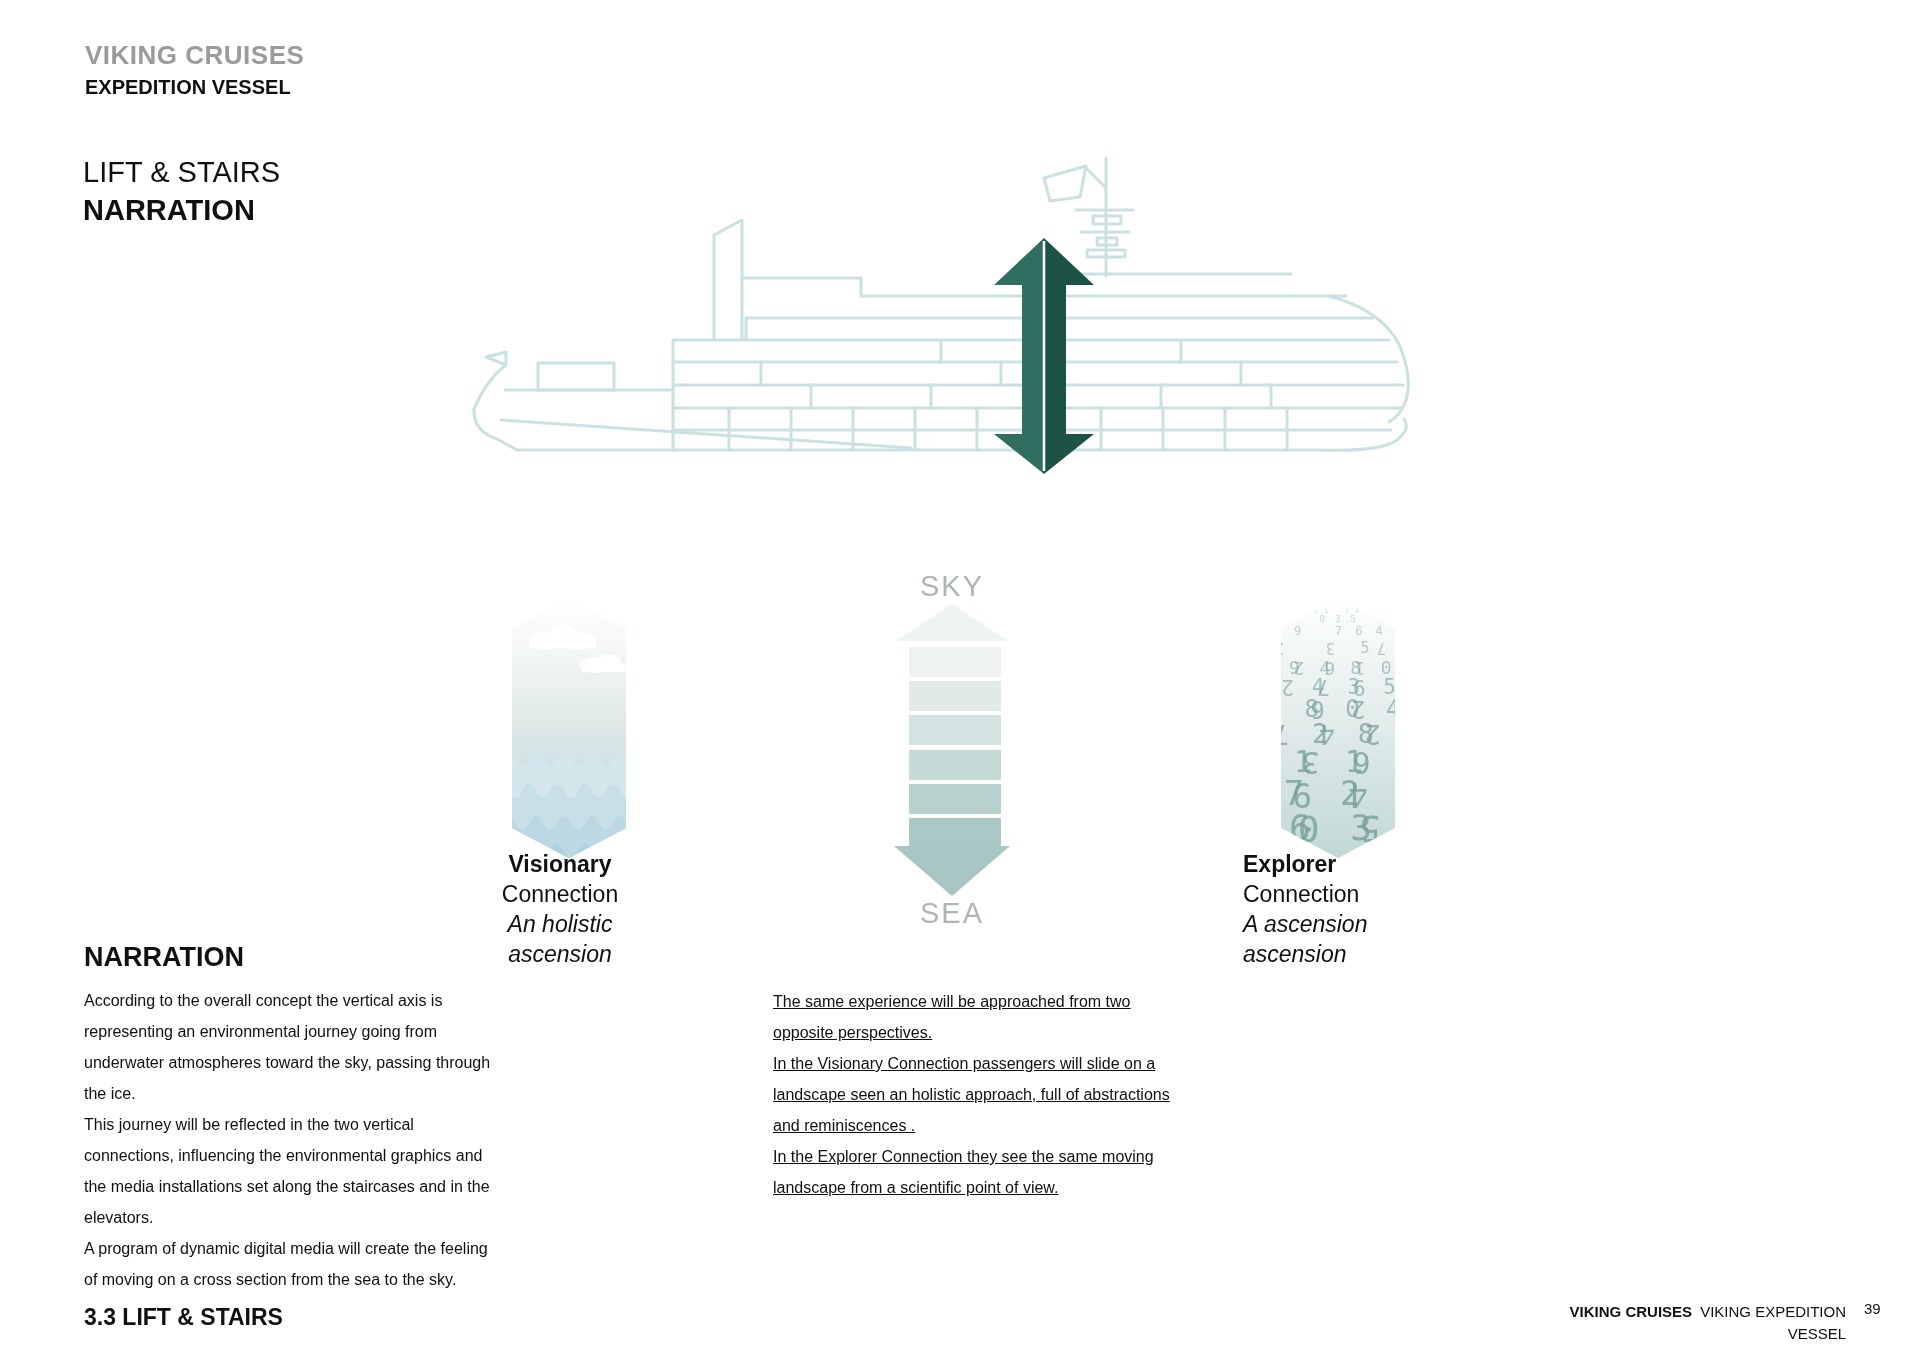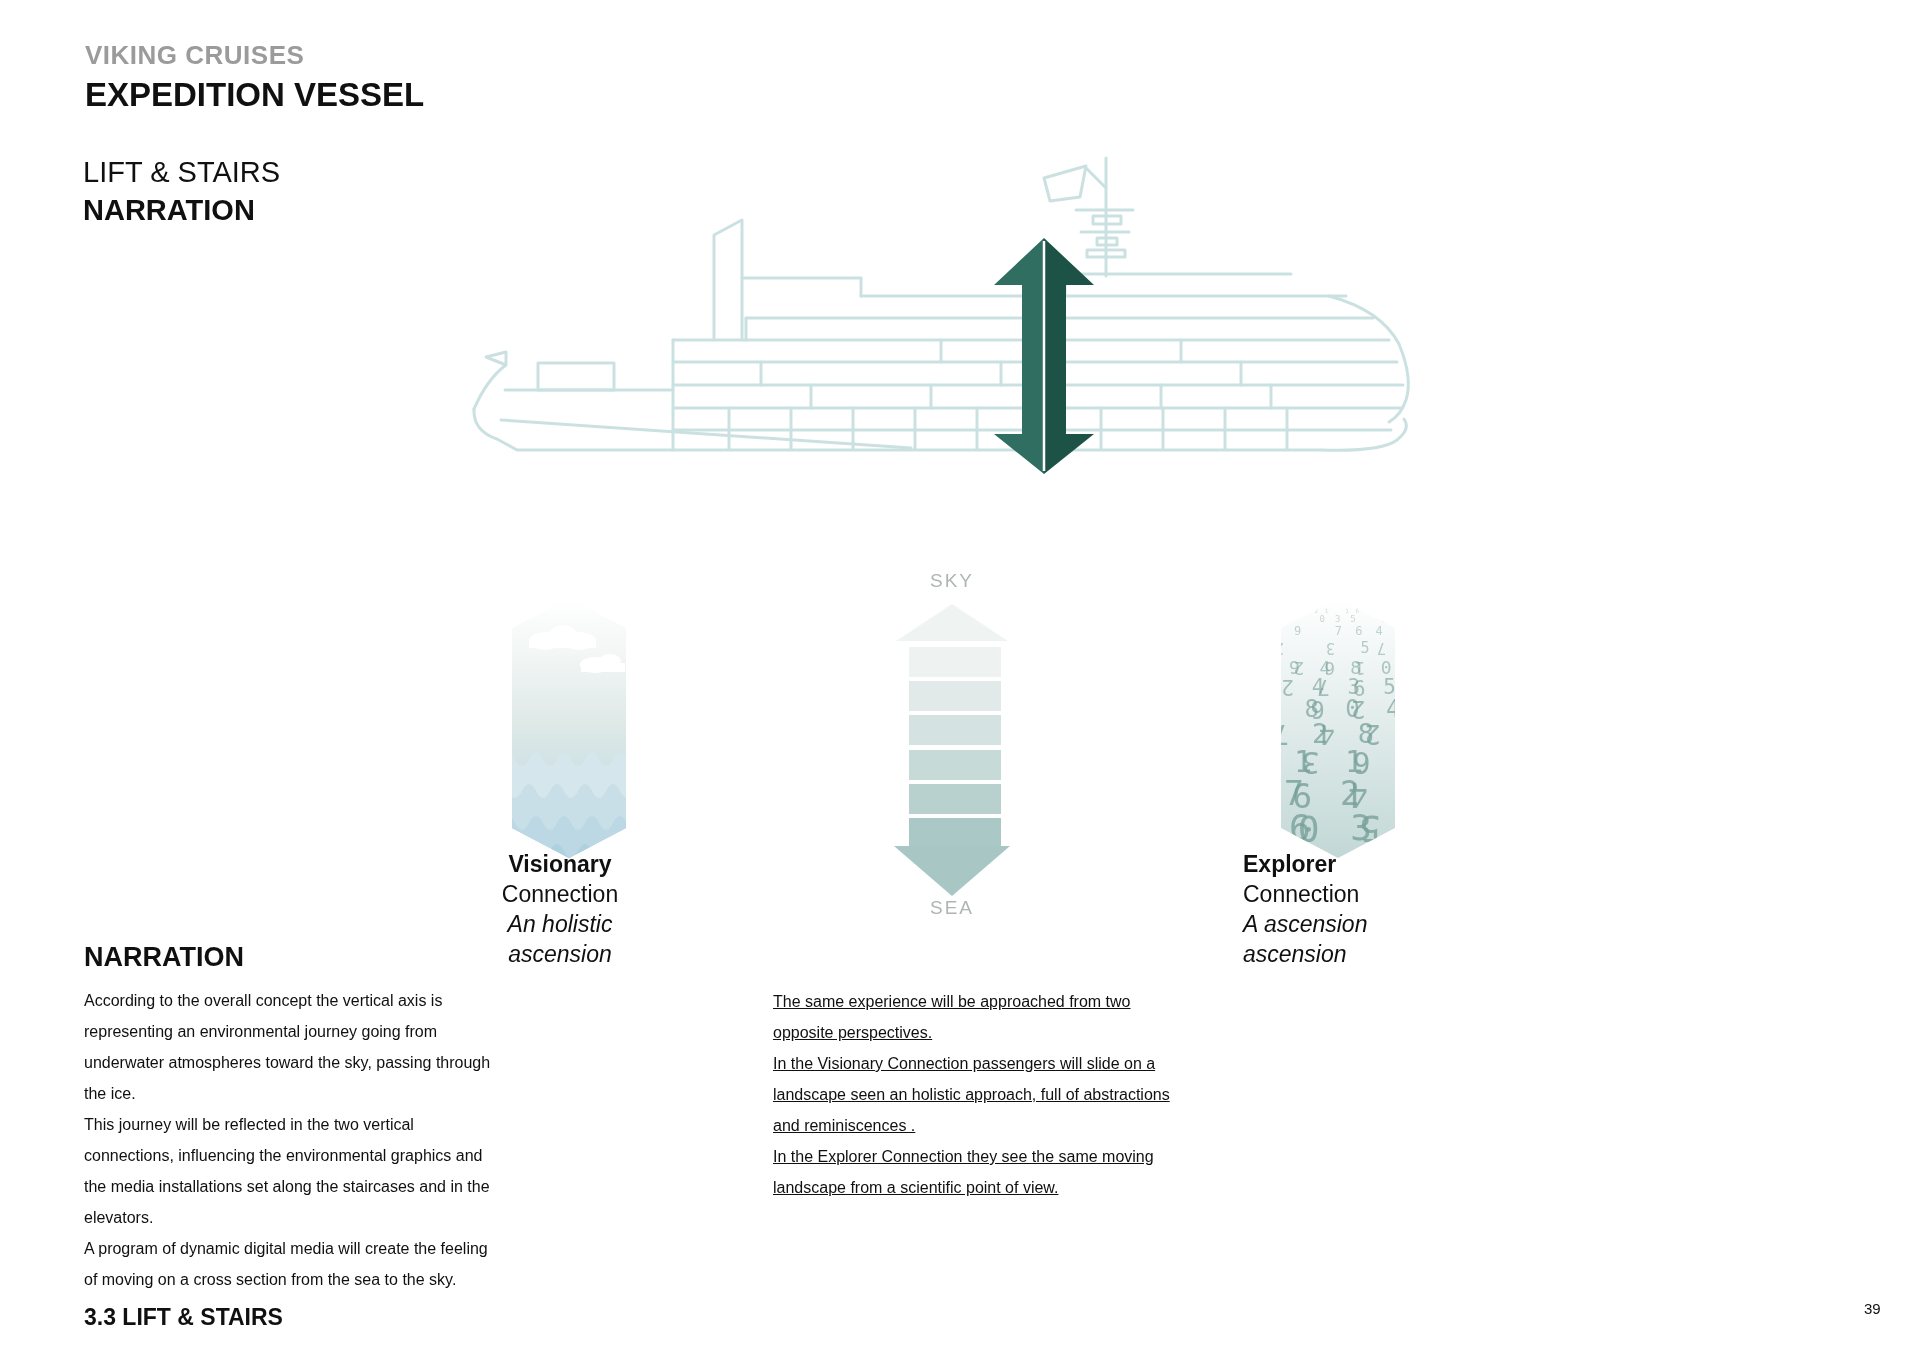--- a/index.html
+++ b/index.html
@@ -1,39 +1,39 @@
 <!DOCTYPE html>
 <html style="--brand-gray: #9b9b9b; --ink: #101010; --ship-line: #cbe1e1; --arrow-left: #2f6e61; --arrow-right: #1d5347; --label-gray: #aeb5b5; --head-up: #eff4f3; --head-down: #a7c6c4; --digits: #78a09a; --seg1: #eef3f2; --seg2: #e1eae9; --seg3: #d4e2e1; --seg4: #c6dad8; --seg5: #b8d1cf; --seg6: #aac8c6;"><head>
 <meta charset="utf-8">
 <style>
   html,body{margin:0;padding:0;background:#ffffff;}
   .page{position:relative;width:1920px;height:1357px;background:#fff;overflow:hidden;
         font-family:"Liberation Sans","DejaVu Sans",sans-serif;color:var(--ink,#101010);margin-left:21px;}
 
   
   .brand{position:absolute;left:64px;top:40px;font-size:26px;font-weight:bold;color:var(--brand-gray,#9b9b9b);letter-spacing:.5px;}
-  .product{position:absolute;left:64px;top:76px;font-size:33px;font-weight:bold;}
+  .product{position:absolute;left:64px;top:76px;font-size:20px;font-weight:bold;}
   .sect-l1{position:absolute;left:62px;top:156px;font-size:29px;}
   .sect-l2{position:absolute;left:62px;top:194px;font-size:29px;font-weight:bold;}
 
   
   .ship{position:absolute;left:440px;top:138px;width:960px;height:335px;}
   .ship .ln{stroke:var(--ship-line,#cbe1e1);stroke-width:3;fill:none;stroke-linejoin:round;stroke-linecap:round;}
 
   
   .bigarrow{position:absolute;left:970px;top:238px;width:106px;height:236px;}
   .al{fill:var(--arrow-left,#2f6e61);}
   .ar{fill:var(--arrow-right,#1d5347);}
 
   .storyline{position:absolute;left:778px;top:494px;width:300px;text-align:center;}
   .st1{font-size:25px;}
   .st2{font-size:25px;font-weight:bold;margin-top:6px;}
 
   
-  .skylabel,.sealabel{position:absolute;left:871px;width:120px;text-align:center;font-size:19px;
+  .skylabel,.sealabel{position:absolute;left:871px;width:120px;text-align:center;font-size:29px;
         letter-spacing:2px;color:var(--label-gray,#aeb5b5);}
   .skylabel{top:570px;}
   .sealabel{top:897px;}
   .uphead{position:absolute;left:873px;top:604px;width:116px;height:38px;}
   .uphead polygon{fill:var(--head-up,#eff4f3);}
   .downhead{position:absolute;left:873px;top:846px;width:116px;height:50px;}
   .downhead polygon{fill:var(--head-down,#a7c6c4);}
   .seg{position:absolute;left:888px;width:92px;height:30px;}
 
   
@@ -292,15 +292,21 @@
   </section>
 
   <p class="body rightp">The same experience will be approached from two
 opposite perspectives.
 In the Visionary Connection passengers will slide on a
 landscape seen an holistic approach, full of abstractions
 and reminiscences .
 In the Explorer Connection they see the same moving
 landscape from a scientific point of view.</p>
 
+  <footer class="foot">
+    <div class="f1">
+      <span class="fb">VIKING CRUISES</span><span>VIKING EXPEDITION</span>
+    </div>
+    <div class="f2">VESSEL</div>
+  </footer>
   <div class="pageno">39</div>
 
 </div>
 
 </body></html>

